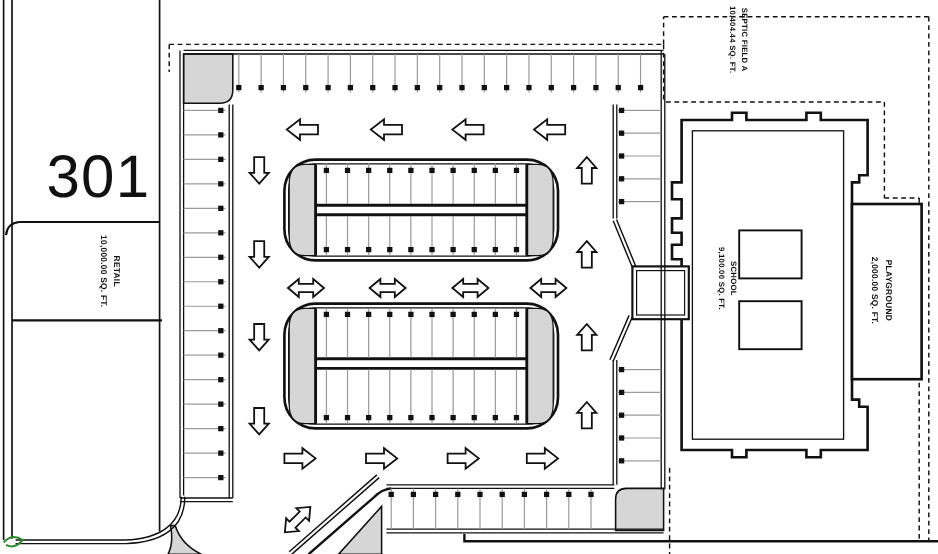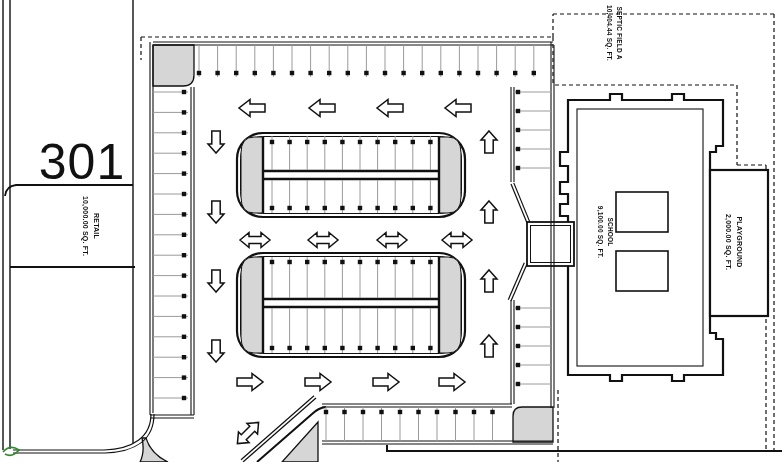--- a/index.html
+++ b/index.html
@@ -9,21 +9,21 @@
   }
   .canvas svg{position:absolute;left:0;top:0;}
   .lbl{
     position:absolute;font-weight:bold;color:#111;text-align:center;
     white-space:nowrap;line-height:1.55;font-size:7px;letter-spacing:.2px;
   }
   .rot{transform:rotate(90deg);}
   .lbl span{display:block;}
   .parcel-num{
     position:absolute;left:34px;top:120px;width:96px;height:54px;
-    font-size:50px;font-weight:400;letter-spacing:1px;text-align:center;line-height:54px;margin-top:15px;
+    font-size:50px;font-weight:400;letter-spacing:1px;text-align:center;line-height:54px;
   }
 </style>
 </head>
 <body>
 
 <div class="canvas">
 
   <svg width="782" height="462" viewBox="0 0 782 462">
     <defs>
       <path id="arrR" d="M-13,-4 L2,-4 L2,-8.5 L13,0 L2,8.5 L2,4 L-13,4 Z"></path>

